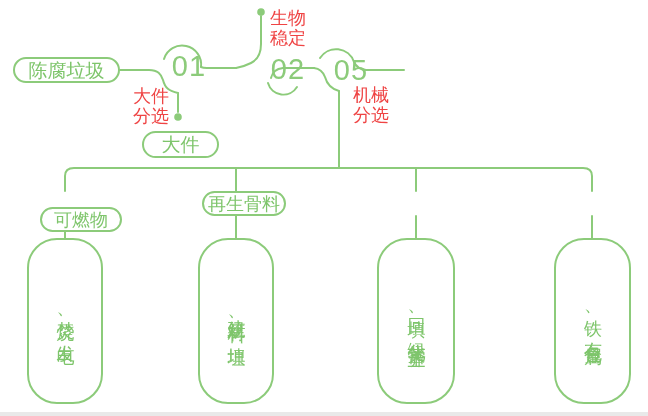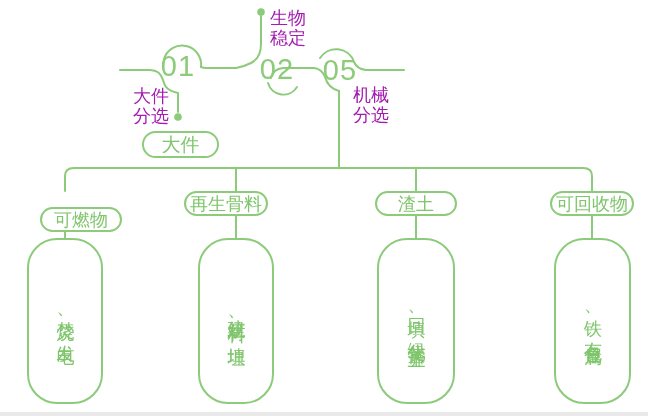--- a/index.html
+++ b/index.html
@@ -14,34 +14,34 @@
   .pill {
     position:absolute; box-sizing:border-box; background:#ffffff;
     border:2px solid #8ccb7a; border-radius:16px;
     display:flex; align-items:center; justify-content:center;
     color:#7ec56b; font-size:18px; white-space:nowrap; line-height:1;
   }
   .source-pill { left:13px; top:57px; width:107px; height:26px; font-size:19px; }
   .bulky-pill  { left:142px; top:131px; width:77px; height:27px; font-size:19px; }
   .cat-pill    { top:191px; height:25px; }
   .cat-1 { left:40px;  width:82px;margin-top:16px; }
-  .cat-2 { left:184px; width:84px; }
+  .cat-2 { left:202px; width:84px; }
   .cat-3 { left:375px; width:82px; }
   .cat-4 { left:550px; width:84px; }
 
   .step-num {
     position:absolute; transform:translate(-50%,-50%);
-    color:#8ccb7a; font-size:29px; font-weight:300; letter-spacing:1px; line-height:1;
+    color:#8ccb7a; font-size:29px; font-weight:300; letter-spacing:1px; line-height:1;margin-left:11px;
   }
   .num-1 { left:178px; top:66px; }
   .num-2 { left:277px; top:69px; }
   .num-3 { left:340px; top:70px; }
 
   .side-label {
-    position:absolute; color:#a21caf; font-size:18px; line-height:20px;
+    position:absolute; color:#ef4444; font-size:18px; line-height:20px;
     white-space:pre-line;
   }
   .lbl-bulky { left:133px; top:86px; }
   .lbl-bio   { left:270px; top:8px;  }
   .lbl-mech  { left:353px; top:85px; }
 
   .result-box {
     position:absolute; top:238px; height:166px; box-sizing:border-box;
     border:2px solid #8ccb7a; border-radius:30px; background:#ffffff;
     display:flex; align-items:center; justify-content:center;
@@ -81,20 +81,23 @@
     <path d="M 65 191 V 176 Q 65 168 74 168 H 583 Q 592 168 592 176 V 191"></path>
     <path d="M 236 168 V 191"></path>
     <path d="M 416 168 V 191"></path>
 
     <path d="M 65 216 V 239"></path>
     <path d="M 236 216 V 239"></path>
     <path d="M 416 216 V 239"></path>
     <path d="M 592 216 V 239"></path>
   </svg>
 
+  <div class="pill source-pill">
+    <span>陈腐垃圾</span>
+  </div>
 
   <div class="step-num num-1">01</div>
   <div class="step-num num-2">02</div>
   <div class="step-num num-3">05</div>
 
   <div class="side-label lbl-bulky">大件
 分选</div>
   <div class="side-label lbl-bio">生物
 稳定</div>
   <div class="side-label lbl-mech">机械
@@ -111,28 +114,22 @@
     <span>焚烧、发电</span>
   </div>
 
   <div class="pill cat-pill cat-2">
     <span>再生骨料</span>
   </div>
   <div class="result-box box-2">
     <span>建筑材料、填埋</span>
   </div>
 
-  <div class="pill cat-pill cat-3">
-    <span>渣土</span>
-  </div>
   <div class="result-box box-3">
     <span>回填、绿化营养土</span>
   </div>
 
-  <div class="pill cat-pill cat-4">
-    <span>可回收物</span>
-  </div>
   <div class="result-box box-4">
     <span>铁、有色金属</span>
   </div>
 
   <div class="page-edge"></div>
 </div>
 
 </body></html>

